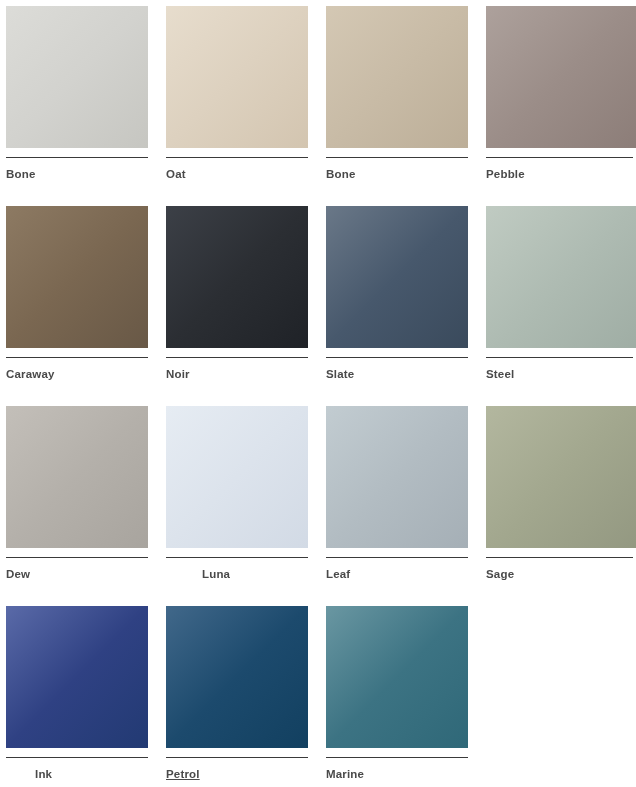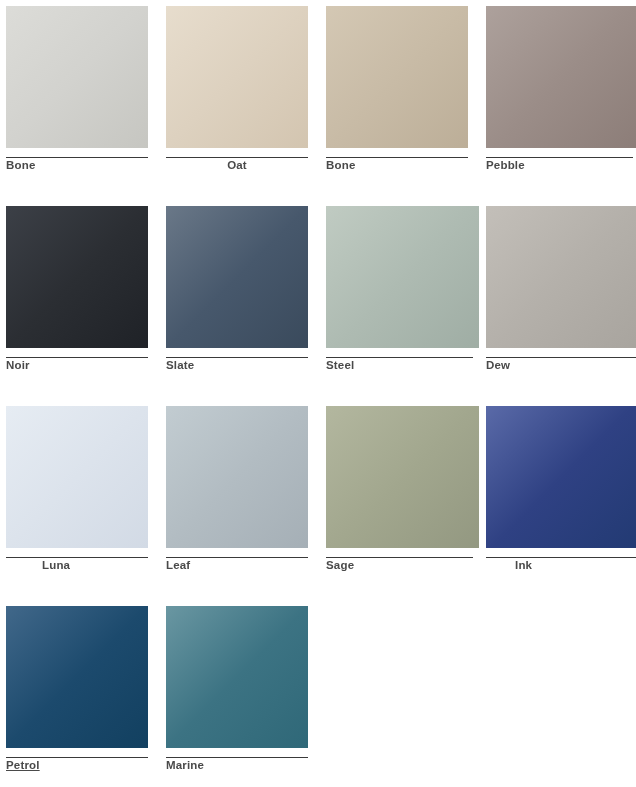--- a/index.html
+++ b/index.html
@@ -44,20 +44,21 @@
   }
 
   .swatch-rule {
     height: 0;
     border-top: 1px solid #3a3a3a;
     margin-top: 9px;
     width: 100%;
   }
 
   .swatch-label {
+    margin-top: 9px;
     font-size: 11.5px;
     font-weight: 700;
     letter-spacing: 0.18px;
     color: #4a4a4a;
     line-height: 14px;
     white-space: nowrap;
   }
 
   
   .swatch-cell.col-4 .swatch-chip { width: 153px; }
@@ -68,31 +69,36 @@
 
 <main id="palette-grid">
     <div class="swatch-cell col-1">
       <div class="swatch-chip" style="background: linear-gradient(135deg, rgb(220, 220, 216) 0%, rgb(210, 210, 206) 50%, rgb(198, 198, 193) 100%);"></div>
       <div class="swatch-rule" style="border-top-color: rgb(58, 58, 58);"></div>
       <div class="swatch-label" style="color: rgb(74, 74, 74);">Bone</div>
     </div>
     <div class="swatch-cell col-2">
       <div class="swatch-chip" style="background: linear-gradient(135deg, rgb(231, 221, 205) 0%, rgb(221, 209, 191) 50%, rgb(211, 197, 176) 100%);"></div>
       <div class="swatch-rule" style="border-top-color: rgb(58, 58, 58);"></div>
-      <div class="swatch-label" style="color: rgb(74, 74, 74); text-align: center;">Oat</div>
+      <div class="swatch-label" style="color: rgb(74, 74, 74);">Oat</div>
     </div>
     <div class="swatch-cell col-3">
       <div class="swatch-chip" style="background: linear-gradient(135deg, rgb(212, 200, 180) 0%, rgb(200, 187, 166) 50%, rgb(188, 174, 152) 100%);"></div>
       <div class="swatch-rule" style="border-top-color: rgb(58, 58, 58);"></div>
       <div class="swatch-label" style="color: rgb(74, 74, 74);">Bone</div>
     </div>
     <div class="swatch-cell col-4">
       <div class="swatch-chip" style="background: linear-gradient(135deg, rgb(173, 161, 156) 0%, rgb(155, 141, 136) 50%, rgb(140, 125, 120) 100%);"></div>
       <div class="swatch-rule" style="border-top-color: rgb(58, 58, 58);"></div>
       <div class="swatch-label" style="color: rgb(74, 74, 74);">Pebble</div>
+    </div>
+    <div class="swatch-cell col-1">
+      <div class="swatch-chip" style="background: linear-gradient(135deg, rgb(141, 122, 99) 0%, rgb(122, 103, 81) 50%, rgb(104, 88, 70) 100%);"></div>
+      <div class="swatch-rule" style="border-top-color: rgb(58, 58, 58);"></div>
+      <div class="swatch-label" style="color: rgb(74, 74, 74);">Caraway</div>
     </div>
     <div class="swatch-cell col-2">
       <div class="swatch-chip" style="background: linear-gradient(135deg, rgb(60, 64, 71) 0%, rgb(43, 46, 51) 50%, rgb(31, 34, 39) 100%);"></div>
       <div class="swatch-rule" style="border-top-color: rgb(58, 58, 58);"></div>
       <div class="swatch-label" style="color: rgb(74, 74, 74);">Noir</div>
     </div>
     <div class="swatch-cell col-3">
       <div class="swatch-chip" style="background: linear-gradient(135deg, rgb(106, 120, 136) 0%, rgb(71, 88, 108) 50%, rgb(58, 74, 92) 100%);"></div>
       <div class="swatch-rule" style="border-top-color: rgb(58, 58, 58);"></div>
       <div class="swatch-label" style="color: rgb(74, 74, 74);">Slate</div>

